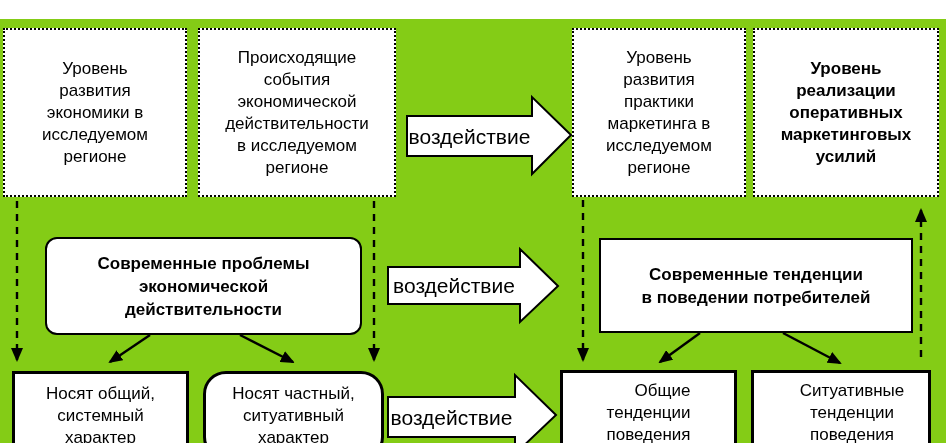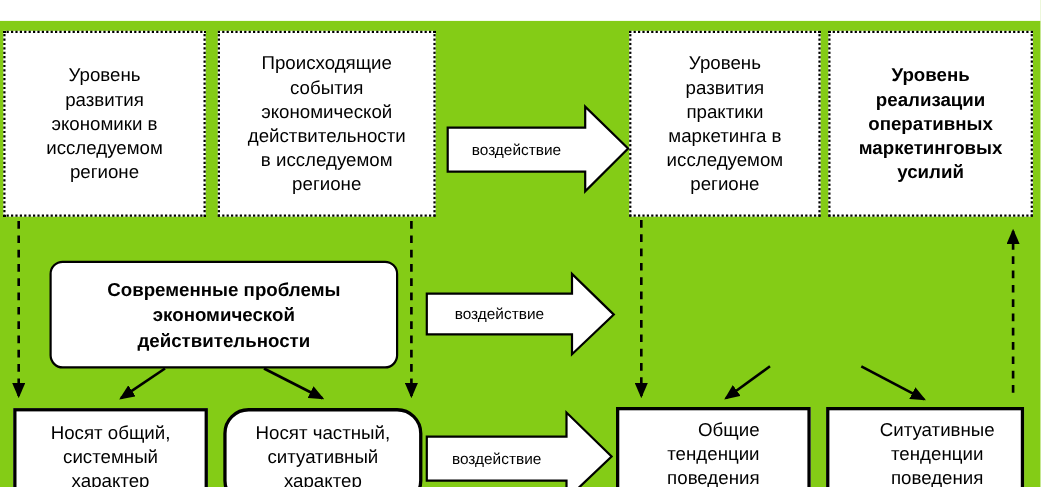--- a/index.html
+++ b/index.html
@@ -52,21 +52,21 @@
     border: 3px solid #000000;
     font-size: 17px;
     line-height: 22px;
   }
   .bold { font-weight: bold; }
   .arrow-label {
     position: absolute;
     display: flex;
     align-items: center;
     justify-content: center;
-    font-size: 14px;
+    font-size: 21px;
     line-height: 17px;
     text-align: center;
   }
   
   .b-economy      { left: 3px;   top: 9px;   width: 184px; height: 169px; }
   .b-events       { left: 198px; top: 9px;   width: 198px; height: 169px; }
   .b-practice     { left: 572px; top: 9px;   width: 174px; height: 169px; }
   .b-efforts      { left: 753px; top: 9px;   width: 186px; height: 169px; }
   .b-problems     { left: 45px;  top: 218px; width: 317px; height: 98px; border-radius: 12px;  }
   .b-trends       { left: 599px; top: 219px; width: 314px; height: 95px;  }
@@ -135,20 +135,24 @@
 оперативных
 маркетинговых
 усилий</span>
   </div>
 
   <div class="box solid-mid b-problems">
     <span>Современные проблемы
 экономической
 действительности</span>
   </div>
+  <div class="box solid-mid b-trends">
+    <span>Современные тенденции
+в поведении потребителей</span>
+  </div>
 
   <div class="box solid-bot b-general">
     <span>Носят общий,
 системный
 характер</span>
   </div>
   <div class="box solid-bot b-private">
     <span>Носят частный,
 ситуативный
 характер</span>

